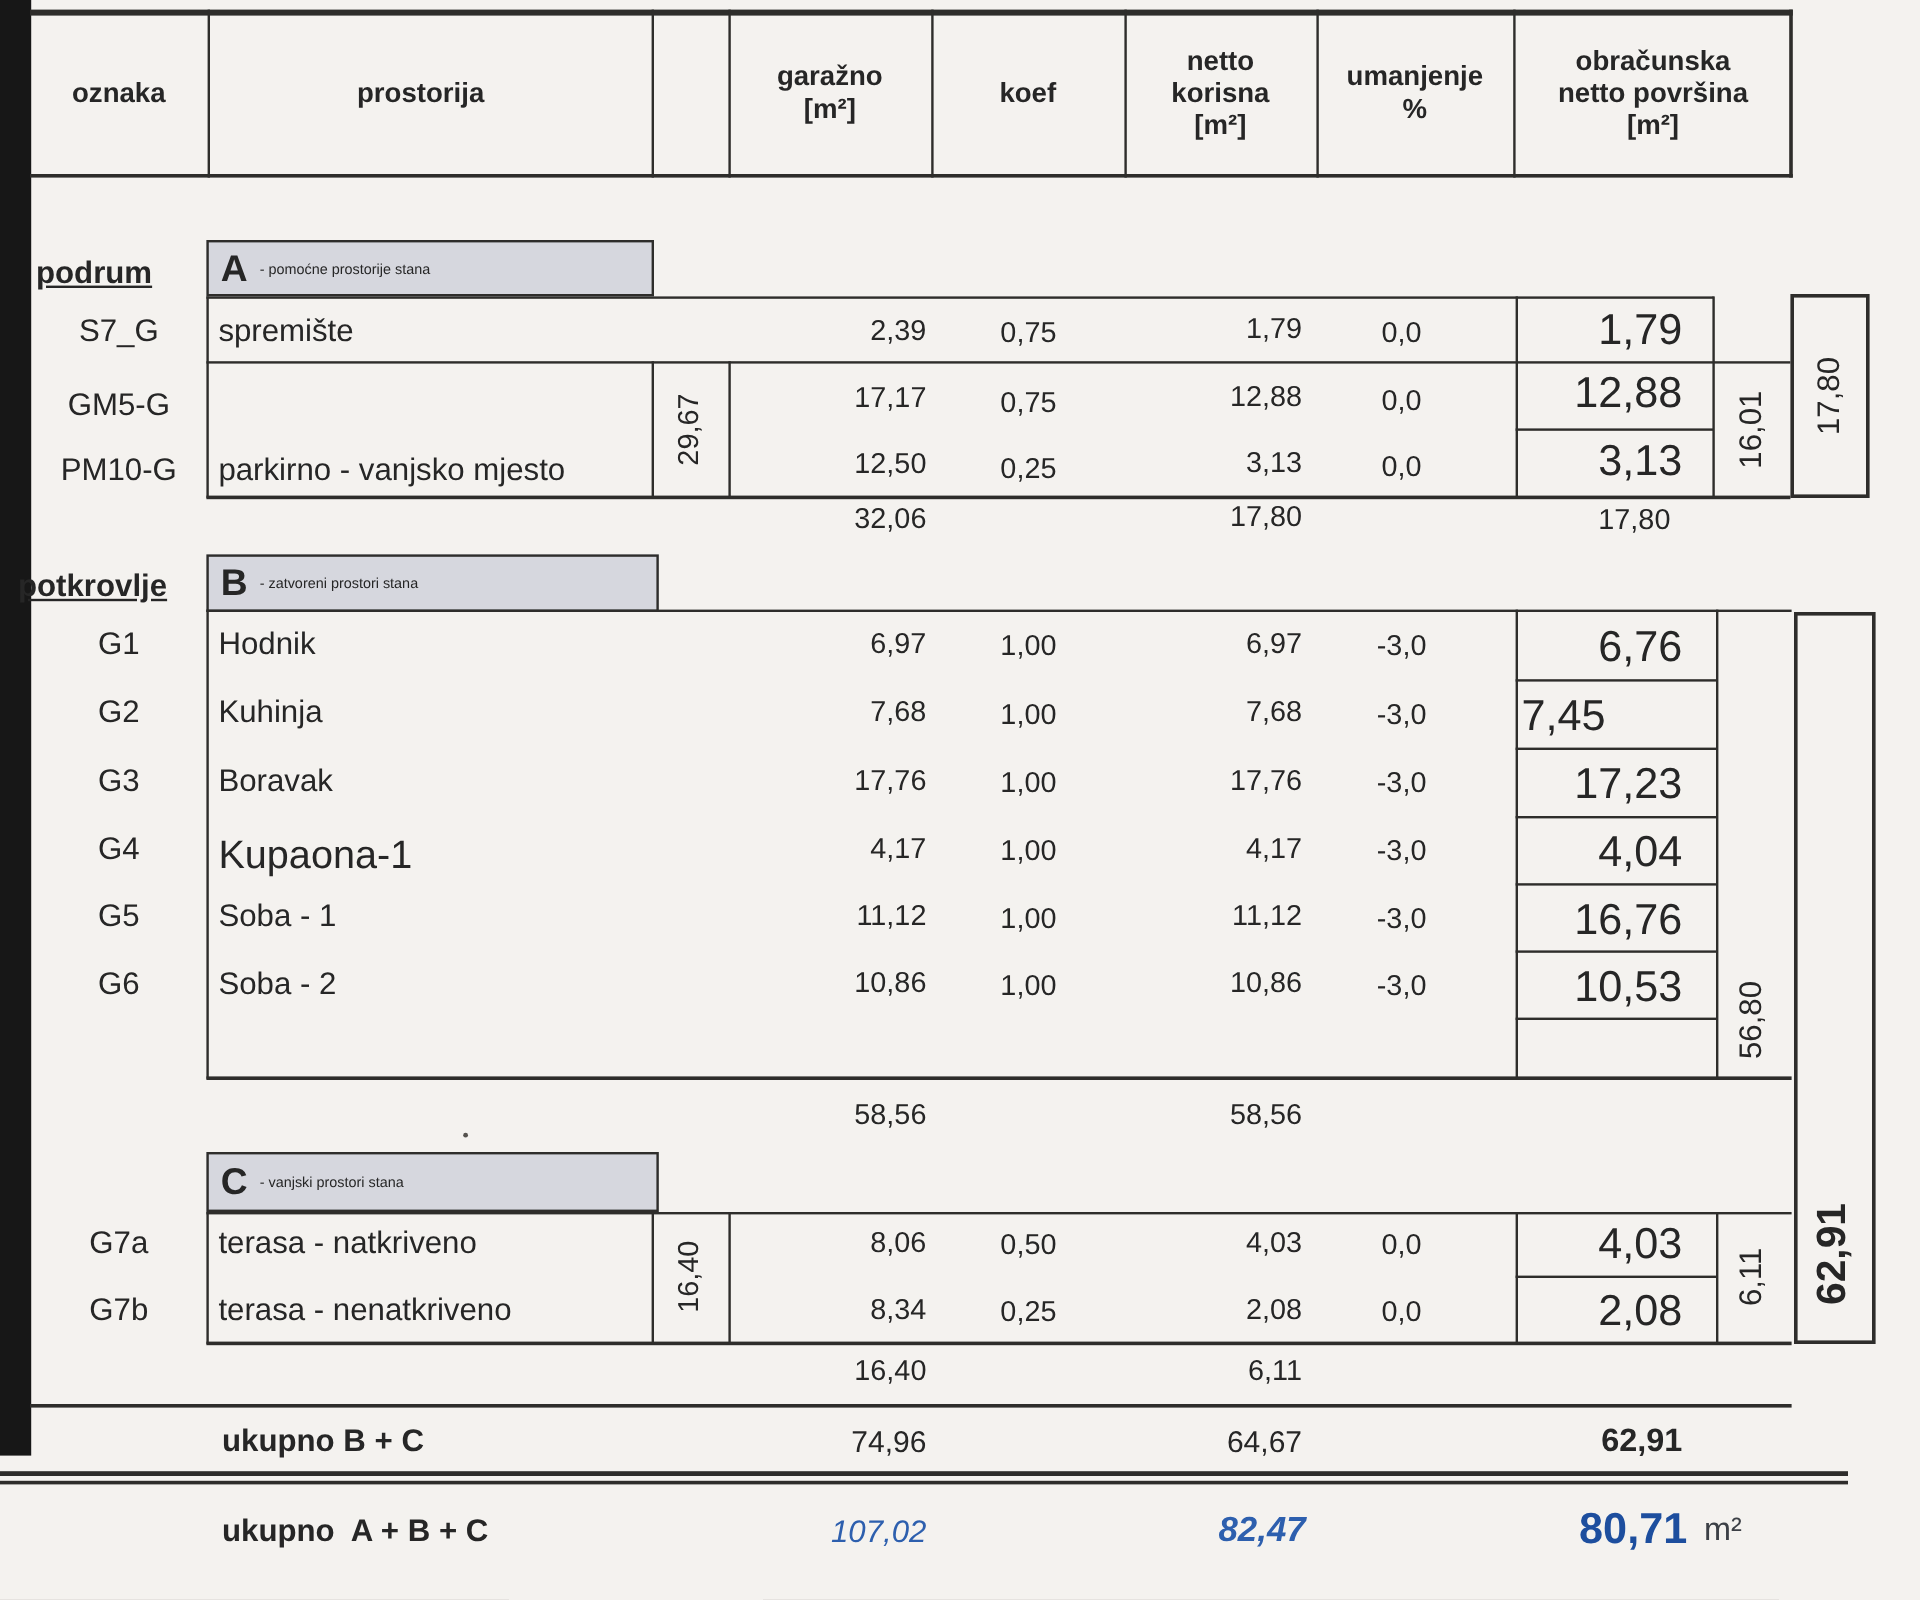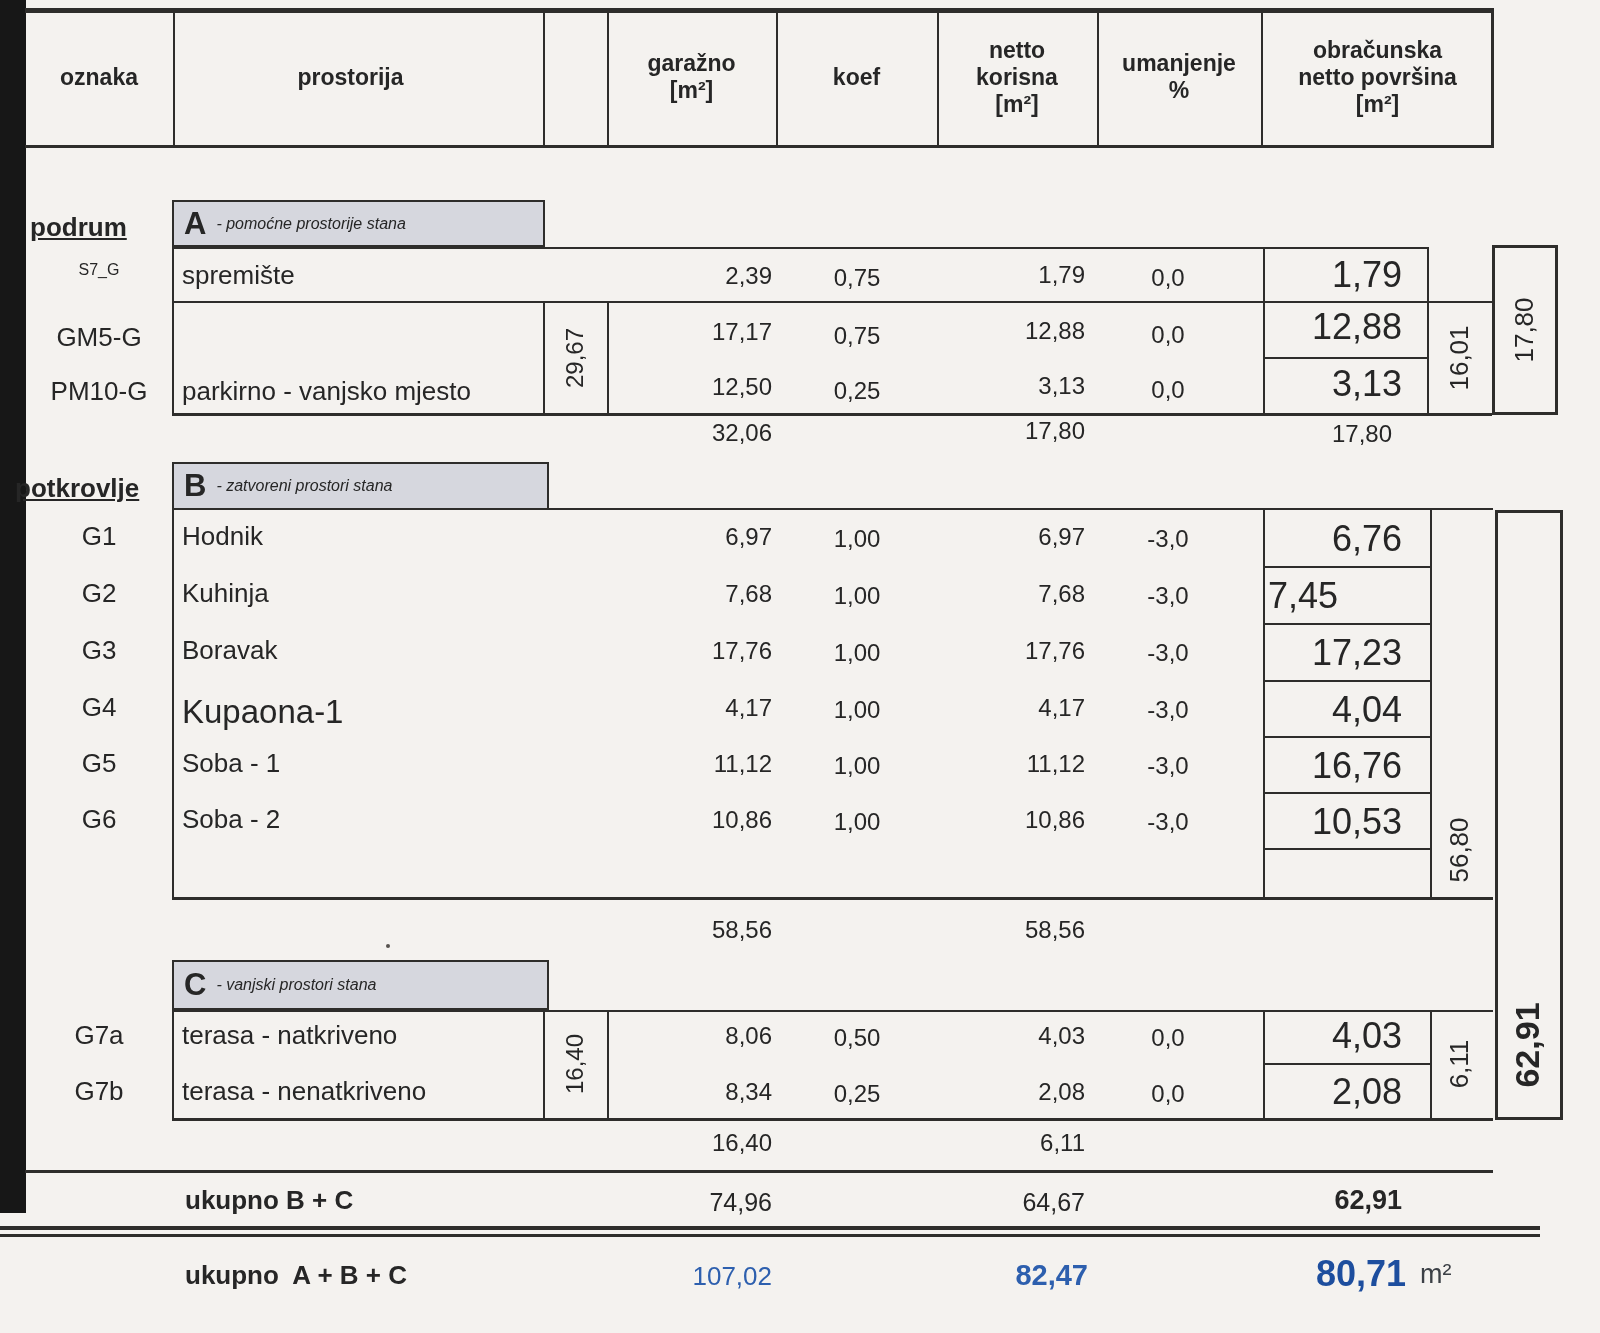--- a/index.html
+++ b/index.html
@@ -9,28 +9,28 @@
   .b{font-weight:bold;}
   .r{text-align:right;}
   .c{text-align:center;}
   .u{text-decoration:underline;}
   .pre{white-space:pre;}
   .hl,.vl{position:absolute;background:#2e2d2b;}
   .strip{position:absolute;background:#171717;}
   .gbox{position:absolute;background:#d6d7de;border:2px solid #2e2d2b;box-sizing:border-box;
         display:flex;align-items:center;gap:10px;padding:0 10px;}
   .gbox .letter{font-size:31px;font-weight:bold;}
-  .gbox .title{font-size:16px;font-style:italic;}
+  .gbox .title{font-size:12px;}
   .obox{position:absolute;border:3px solid #2e2d2b;box-sizing:border-box;background:transparent;}
   .rot{position:absolute;white-space:nowrap;font-size:26px;
        transform:translate(-50%,-50%) rotate(-90deg);}
   .big{font-size:36px;}
   .hdr{position:absolute;font-size:23px;font-weight:bold;text-align:center;line-height:27px;}
   .hdr span{display:block;}
-  .blue{color:#2d5fae;}
+  .blue{color:#2d5fae;font-style:italic;}
   .blue2{color:#1d4e9e;}
   .speck{position:absolute;background:#55524e;border-radius:50%;}
 </style>
 </head>
 <body>
 
 <div class="page">
 
   <div class="strip" style="left:0;top:0;width:26px;height:1213px"></div>
   <div class="speck" style="left:386px;top:944px;width:4px;height:4px"></div>
@@ -84,21 +84,21 @@
   <div class="hl" style="left:172px;top:301px;width:1320px;height:2px"></div>
   <div class="hl" style="left:1263px;top:357px;width:165px;height:2px"></div>
   <div class="hl" style="left:172px;top:413px;width:1320px;height:3px"></div>
   <div class="vl" style="left:172px;top:247px;width:2px;height:168px"></div>
   <div class="vl" style="left:543px;top:301px;width:2px;height:114px"></div>
   <div class="vl" style="left:607px;top:301px;width:2px;height:114px"></div>
   <div class="vl" style="left:1263px;top:247px;width:2px;height:168px"></div>
   <div class="vl" style="left:1427px;top:247px;width:2px;height:168px"></div>
   <div class="obox" style="left:1492px;top:245px;width:66px;height:170px"></div>
 
-  <div class="t c" style="left:25px;top:261px;width:148px;font-size:16px">S7_G</div>
+  <div class="t c" style="left:25px;top:261px;width:148px;font-size:26px">S7_G</div>
   <div class="t" style="left:182px;top:261px;font-size:26px">spremište</div>
   <div class="t r" style="left:642px;top:262px;width:130px">2,39</div>
   <div class="t c" style="left:797px;top:264px;width:120px">0,75</div>
   <div class="t r" style="left:955px;top:261px;width:130px">1,79</div>
   <div class="t c" style="left:1108px;top:264px;width:120px">0,0</div>
   <div class="t r big" style="left:1250px;top:254px;width:152px">1,79</div>
 
   <div class="t c" style="left:25px;top:323px;width:148px;font-size:26px">GM5-G</div>
   <div class="t r" style="left:642px;top:318px;width:130px">17,17</div>
   <div class="t c" style="left:797px;top:322px;width:120px">0,75</div>

